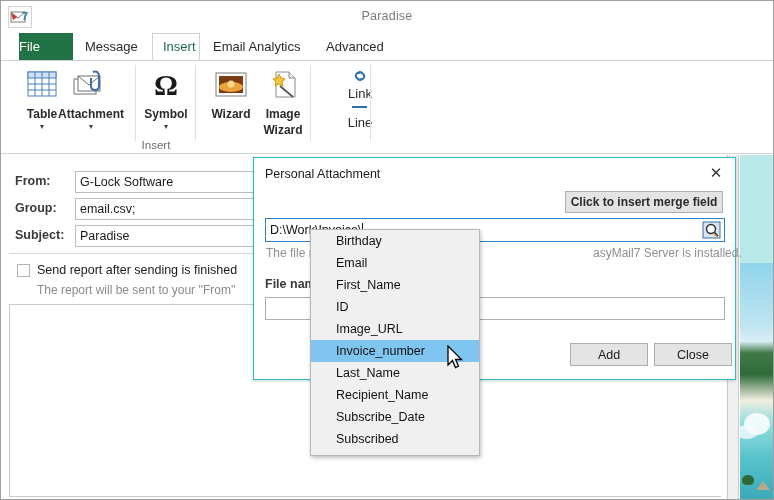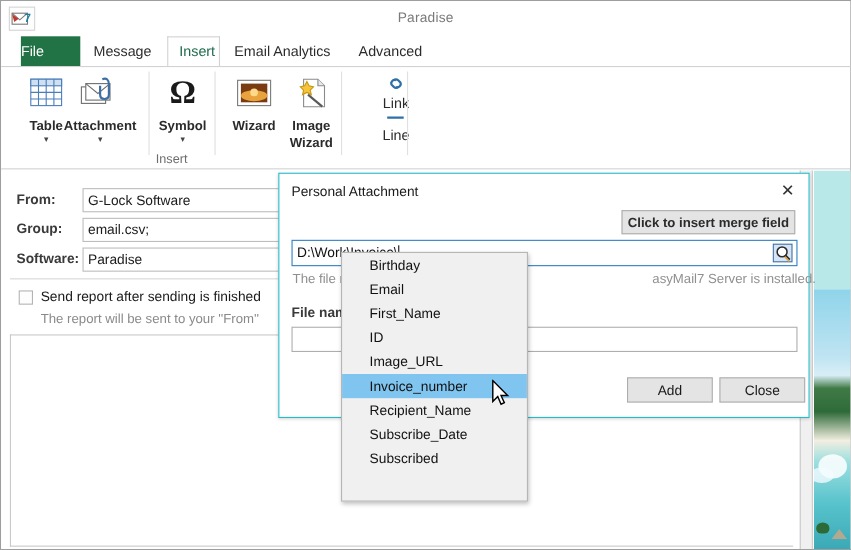--- a/index.html
+++ b/index.html
@@ -323,21 +323,21 @@
   <div class="compose">
     <div class="frow" style="top:16px; width:540px;">
       <div class="flabel">From:</div>
       <div class="finput">G-Lock Software</div>
     </div>
     <div class="frow" style="top:43px; width:540px;">
       <div class="flabel">Group:</div>
       <div class="finput">email.csv;</div>
     </div>
     <div class="frow" style="top:70px; width:540px;">
-      <div class="flabel">Software:</div>
+      <div class="flabel">Subject:</div>
       <div class="finput">Paradise</div>
     </div>
 
     <div class="hr-sep" style="top:98px;"></div>
 
     <div class="chkrow" style="top:108px;">
       <div class="chkbox"></div>
       <div class="chktext">Send report after sending is finished</div>
     </div>
     <div class="chknote" style="top:128px;">The report will be sent to your ''From''</div>
@@ -390,20 +390,21 @@
     <div class="dlg-btn close">Close</div>
   </div>
 
   <div class="dropdown">
     <div class="dd-item">Birthday</div>
     <div class="dd-item">Email</div>
     <div class="dd-item">First_Name</div>
     <div class="dd-item">ID</div>
     <div class="dd-item">Image_URL</div>
     <div class="dd-item sel">Invoice_number</div>
+    <div class="dd-item">Last_Name</div>
     <div class="dd-item">Recipient_Name</div>
     <div class="dd-item">Subscribe_Date</div>
     <div class="dd-item">Subscribed</div>
 
     <div class="cursor">
       <svg width="20" height="28" viewBox="0 0 20 28">
         <path d="M2 1 L2 20 L6.5 15.5 L9.5 22.5 L12.5 21 L9.5 14.5 L15.5 14.5 Z" fill="#ffffff" stroke="#000000" stroke-width="1.3"></path>
       </svg>
     </div>
   </div>

